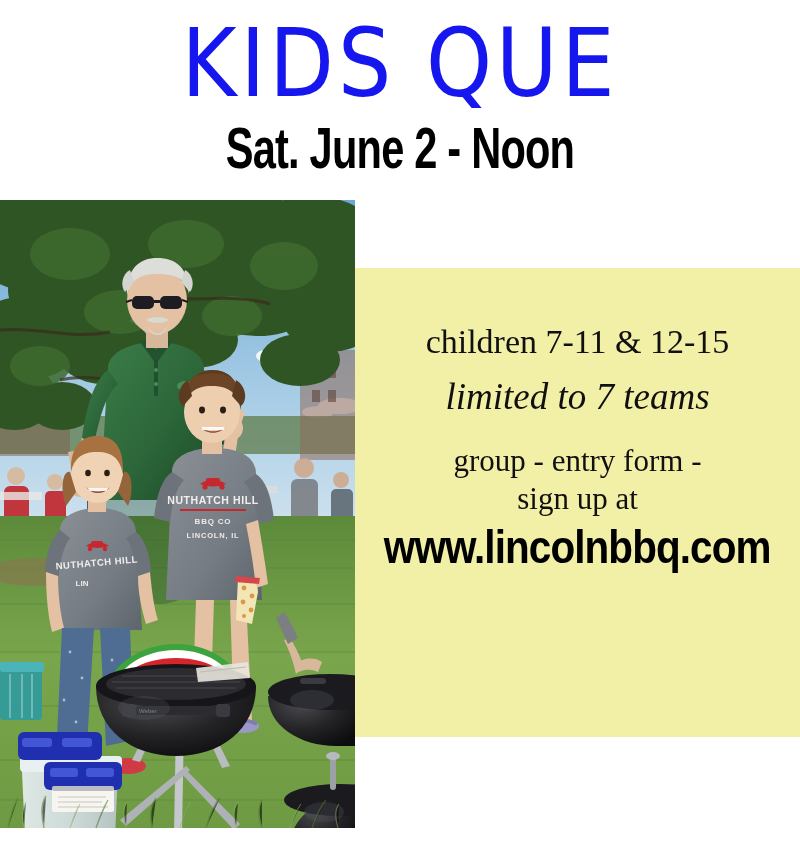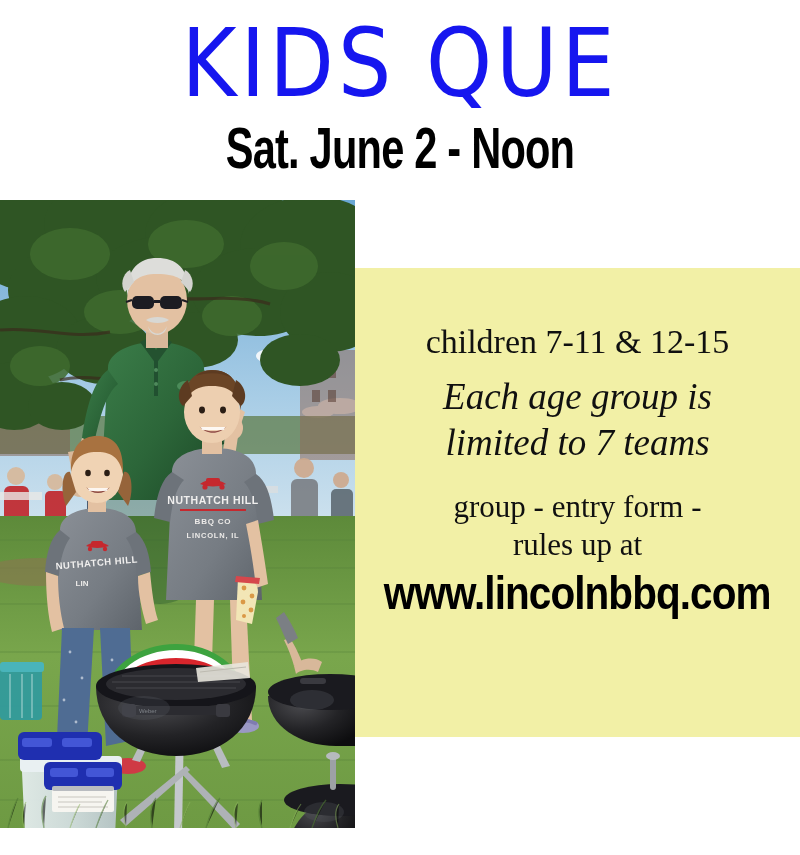--- a/index.html
+++ b/index.html
@@ -486,21 +486,20 @@
             <path d="M290 628 q5 -16 11 -24"></path>
           <path d="M338 628 q-5 -16 1 -24"></path>
         </g>
       </g>
     </svg>
   </div>
 
   <div class="panel">
     <div class="panel-inner">
       <div class="line-children">children 7-11 &amp; 12-15</div>
-      <div class="line-limit">Each age group is</div>
       <div class="line-limit second">limited to 7 teams</div>
       <div class="line-rules">group - entry form -</div>
-      <div class="line-rules second">rules up at</div>
+      <div class="line-rules second">sign up at</div>
       <div class="line-url">www.lincolnbbq.com</div>
     </div>
   </div>
 
 </div>
 
 </body></html>

